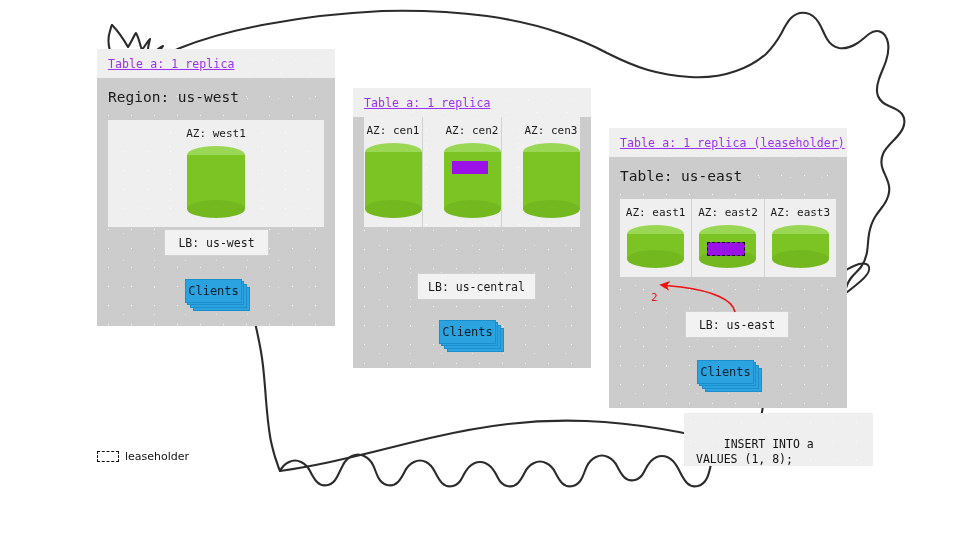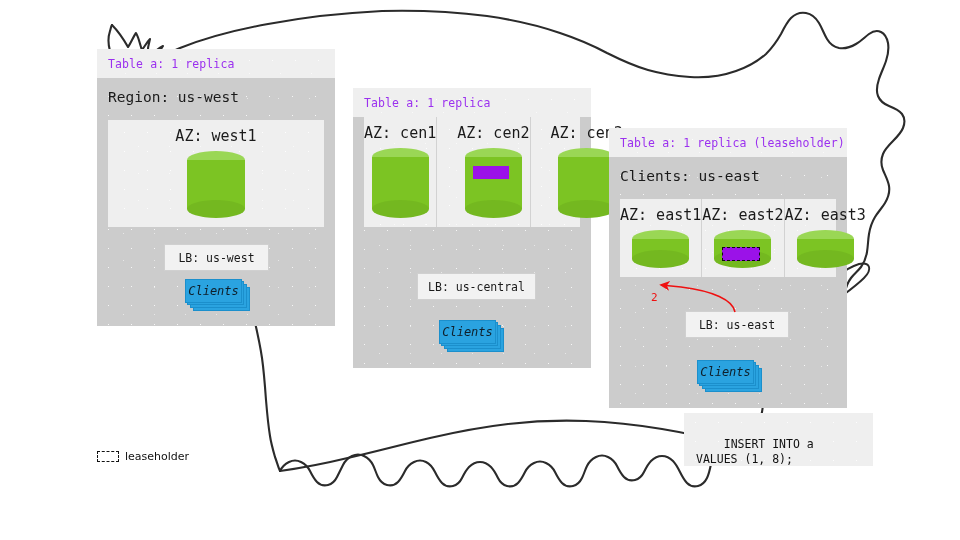--- a/index.html
+++ b/index.html
@@ -28,20 +28,21 @@
     background-image:
       radial-gradient(rgba(255,255,255,.9) .6px, transparent .7px),
       radial-gradient(rgba(255,255,255,.6) .5px, transparent .6px);
     background-size:23px 19px, 31px 27px;
     background-position:3px 2px, 13px 11px;
     color:#9b30ef;
     font-size:11.5px;
     letter-spacing:.1px;
     padding:8px 11px 7px 11px;
     white-space:nowrap;
+    text-decoration:underline;
   }
   .region-title{
     color:#1a1a1a;font-size:14.5px;
     padding:11px 0 15px 11px;white-space:nowrap;
   }
   .az-row{
     position:relative;margin:0 11px;
     background:#efefef;
     background-image:
       radial-gradient(rgba(255,255,255,.95) .6px, transparent .7px),
@@ -50,21 +51,21 @@
     background-position:5px 3px, 15px 13px;
     display:flex;
   }
   .az-cell{
     position:relative;flex:1 1 0;
     display:flex;flex-direction:column;align-items:center;
     padding:7px 0 9px 0;
     border-right:1px solid #d2d2d2;
   }
   .az-cell:last-child{border-right:none;}
-  .az-label{font-size:15px;color:#1a1a1a;white-space:nowrap;margin-bottom:6px;}
+  .az-label{font-size:11px;color:#1a1a1a;white-space:nowrap;margin-bottom:6px;}
 
   
   .cyl{position:relative;}
   .cyl .body{
     position:absolute;left:0;right:0;
     background:#7cc423;
   }
   .cyl .top{
     position:absolute;left:0;right:0;top:0;
     background:#9ad755;border-radius:50%;
@@ -85,21 +86,21 @@
   
   .lb-box{
     position:absolute;z-index:5;
     background:#f2f2f2;border:1px solid #d0d0d0;
     font-size:11.5px;color:#1a1a1a;
     text-align:center;white-space:nowrap;
     display:flex;align-items:center;justify-content:center;
   }
 
   
-  .clients{position:absolute;z-index:5;font-style:italic;}
+  .clients{position:absolute;z-index:5;}
   .clients .sheet{
     position:absolute;background:#2aa3e0;border:1px solid #1b8fcc;
   }
   .clients .face{
     position:absolute;left:0;top:0;background:#2aa3e0;border:1px solid #1b8fcc;
     color:#0f1f2a;font-size:12px;
     display:flex;align-items:center;justify-content:center;
     white-space:nowrap;
   }
 
@@ -197,21 +198,21 @@
       <div class="az-cell">
         <div class="az-label">AZ: west1</div>
         <div class="cyl" style="width:58px;height:76px;">
           <div class="top" style="height:18px;"></div>
           <div class="body" style="top:9px;bottom:9px;"></div>
           <div class="bot" style="height:18px;"></div>
         </div>
       </div>
     </div>
 
-    <div class="lb-box" style="left:67px;top:195px;width:103px;height:25px;">
+    <div class="lb-box" style="left:67px;top:180px;width:103px;height:25px;">
       <span>LB: us-west</span>
     </div>
 
     <div class="clients" style="left:88px;top:230px;width:64px;height:32px;">
       <div class="sheet" style="left:8px;top:8px;width:55px;height:22px;"></div>
       <div class="sheet" style="left:5px;top:5px;width:55px;height:22px;"></div>
       <div class="sheet" style="left:2px;top:2px;width:55px;height:22px;"></div>
       <div class="face" style="width:55px;height:22px;">
         <span>Clients</span>
       </div>
@@ -258,21 +259,21 @@
       <div class="sheet" style="left:5px;top:5px;width:55px;height:22px;"></div>
       <div class="sheet" style="left:2px;top:2px;width:55px;height:22px;"></div>
       <div class="face" style="width:55px;height:22px;">
         <span>Clients</span>
       </div>
     </div>
   </div>
 
   <div class="region-panel" style="left:609px;top:128px;width:238px;height:280px;">
     <div class="table-band">Table a: 1 replica (leaseholder)</div>
-    <div class="region-title">Clients: us-east</div>
+    <div class="region-title">Table: us-east</div>
 
     <div class="az-row" style="height:78px;">
       <div class="az-cell">
         <div class="az-label">AZ: east1</div>
         <div class="cyl" style="width:57px;height:78px;">
           <div class="top" style="height:18px;"></div>
           <div class="body" style="top:9px;bottom:9px;"></div>
           <div class="bot" style="height:18px;"></div>
         </div>
       </div>

